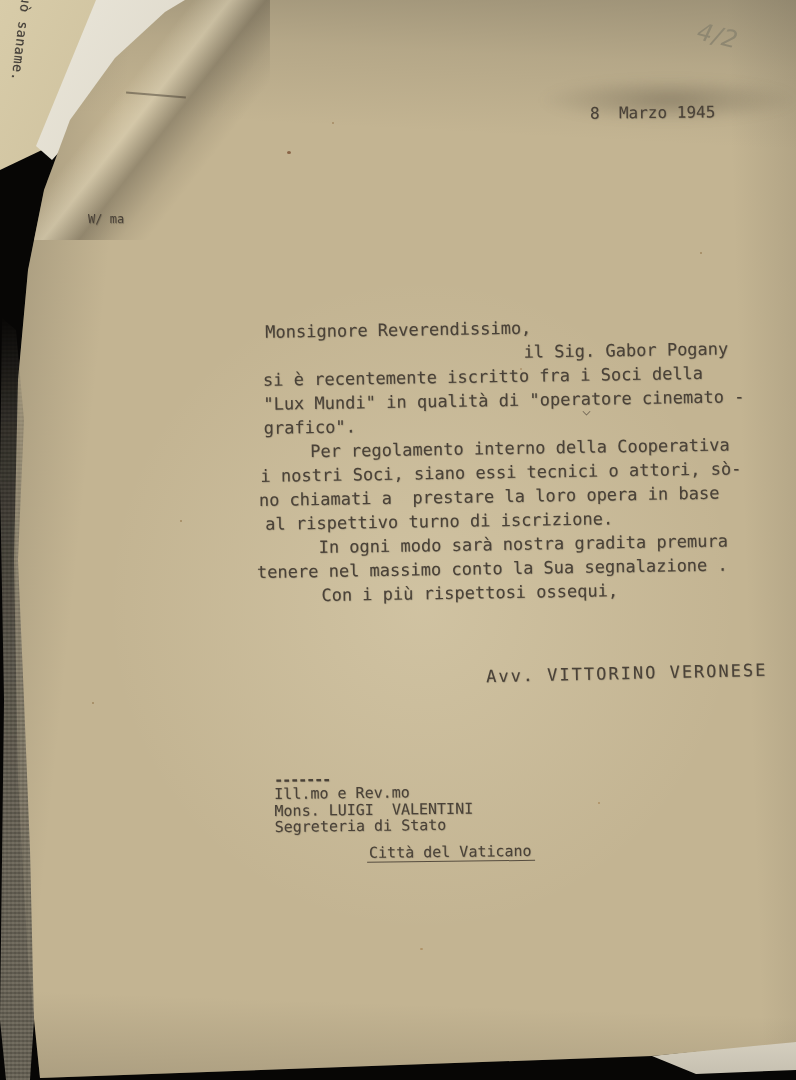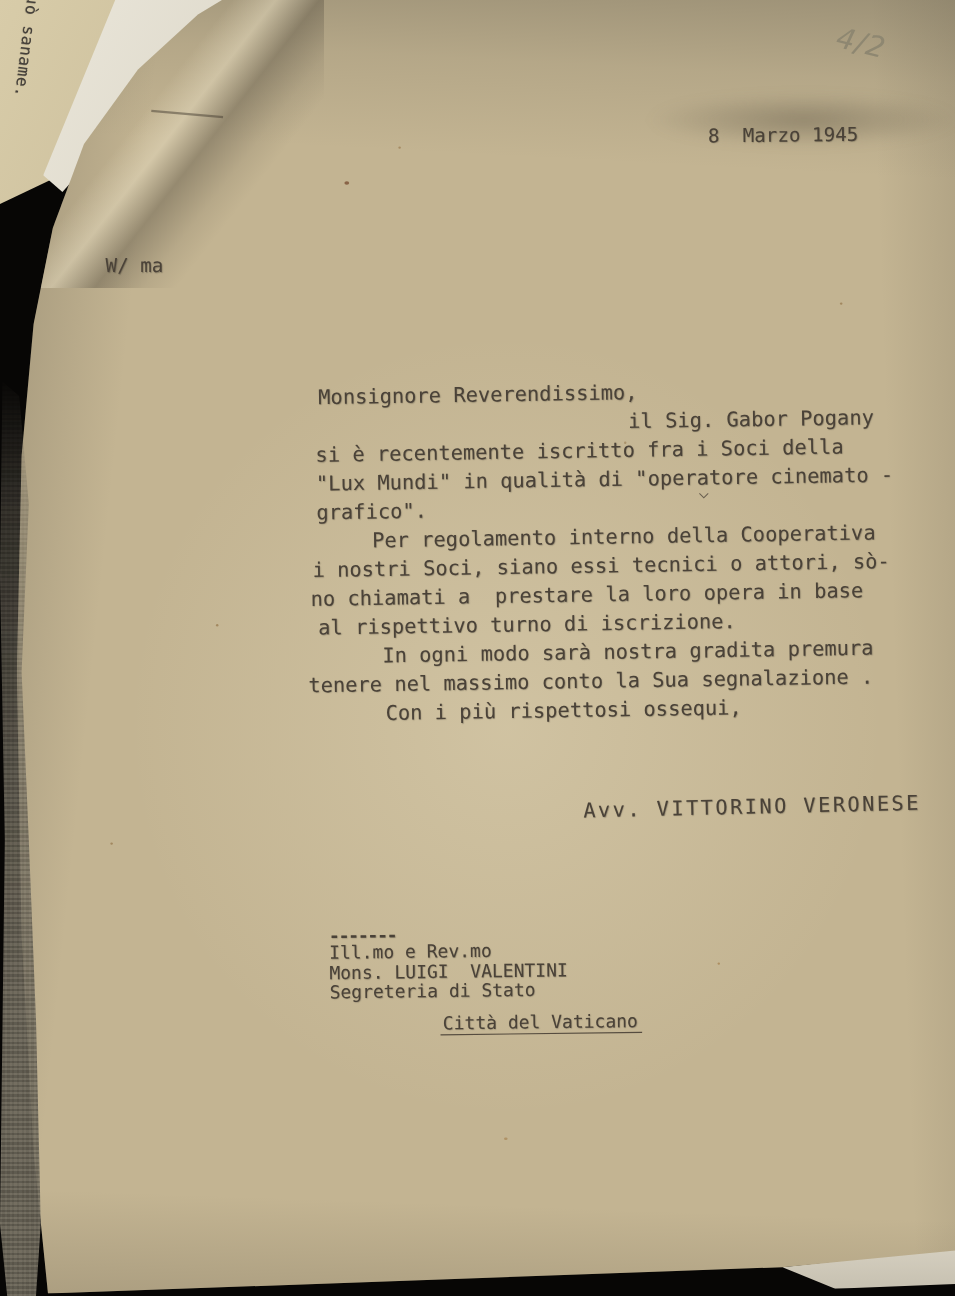--- a/index.html
+++ b/index.html
@@ -61,21 +61,21 @@
     -webkit-mask-image:linear-gradient(180deg, transparent 0, rgba(0,0,0,.45) 15%, rgba(0,0,0,.85) 45%, #000 70%);
     mask-image:linear-gradient(180deg, transparent 0, rgba(0,0,0,.45) 15%, rgba(0,0,0,.85) 45%, #000 70%);
     filter:blur(.6px);opacity:.92;}
 
   
   .tline{white-space:pre;color:#4a4238;text-shadow:.5px .5px .9px rgba(60,54,46,.38);}
   .pencil-mark{position:absolute;left:697px;top:22px;
     font-family:"DejaVu Sans", sans-serif;font-style:italic;
     font-size:24px;letter-spacing:1px;color:#8e8771;transform:rotate(14deg);}
   .date{position:absolute;left:590px;top:103px;font-size:16px;transform:rotate(-.6deg);}
-  .reference{position:absolute;left:88px;top:212px;font-size:16px;}
+  .reference{position:absolute;left:88px;top:212px;font-size:12px;}
   .body-block{position:absolute;left:253px;top:320px;width:520px;
     font-size:17px;line-height:24px;transform:rotate(-.9deg);transform-origin:0 0;}
   .signature{position:absolute;left:486px;top:663px;font-size:17px;letter-spacing:2px;
     transform:rotate(-1.3deg);}
   .recipient{position:absolute;left:274px;top:772px;font-size:15px;line-height:16.5px;
     transform:rotate(-.7deg);transform-origin:0 0;}
   .recipient .rule{display:block;height:14px;letter-spacing:-1px;font-weight:bold;}
   .city-row{margin-top:10px;margin-left:92px;}
   .city-row .tline{display:inline-block;border-bottom:1.7px solid rgba(66,58,48,.85);
     padding:0 3px 1px 2px;}

